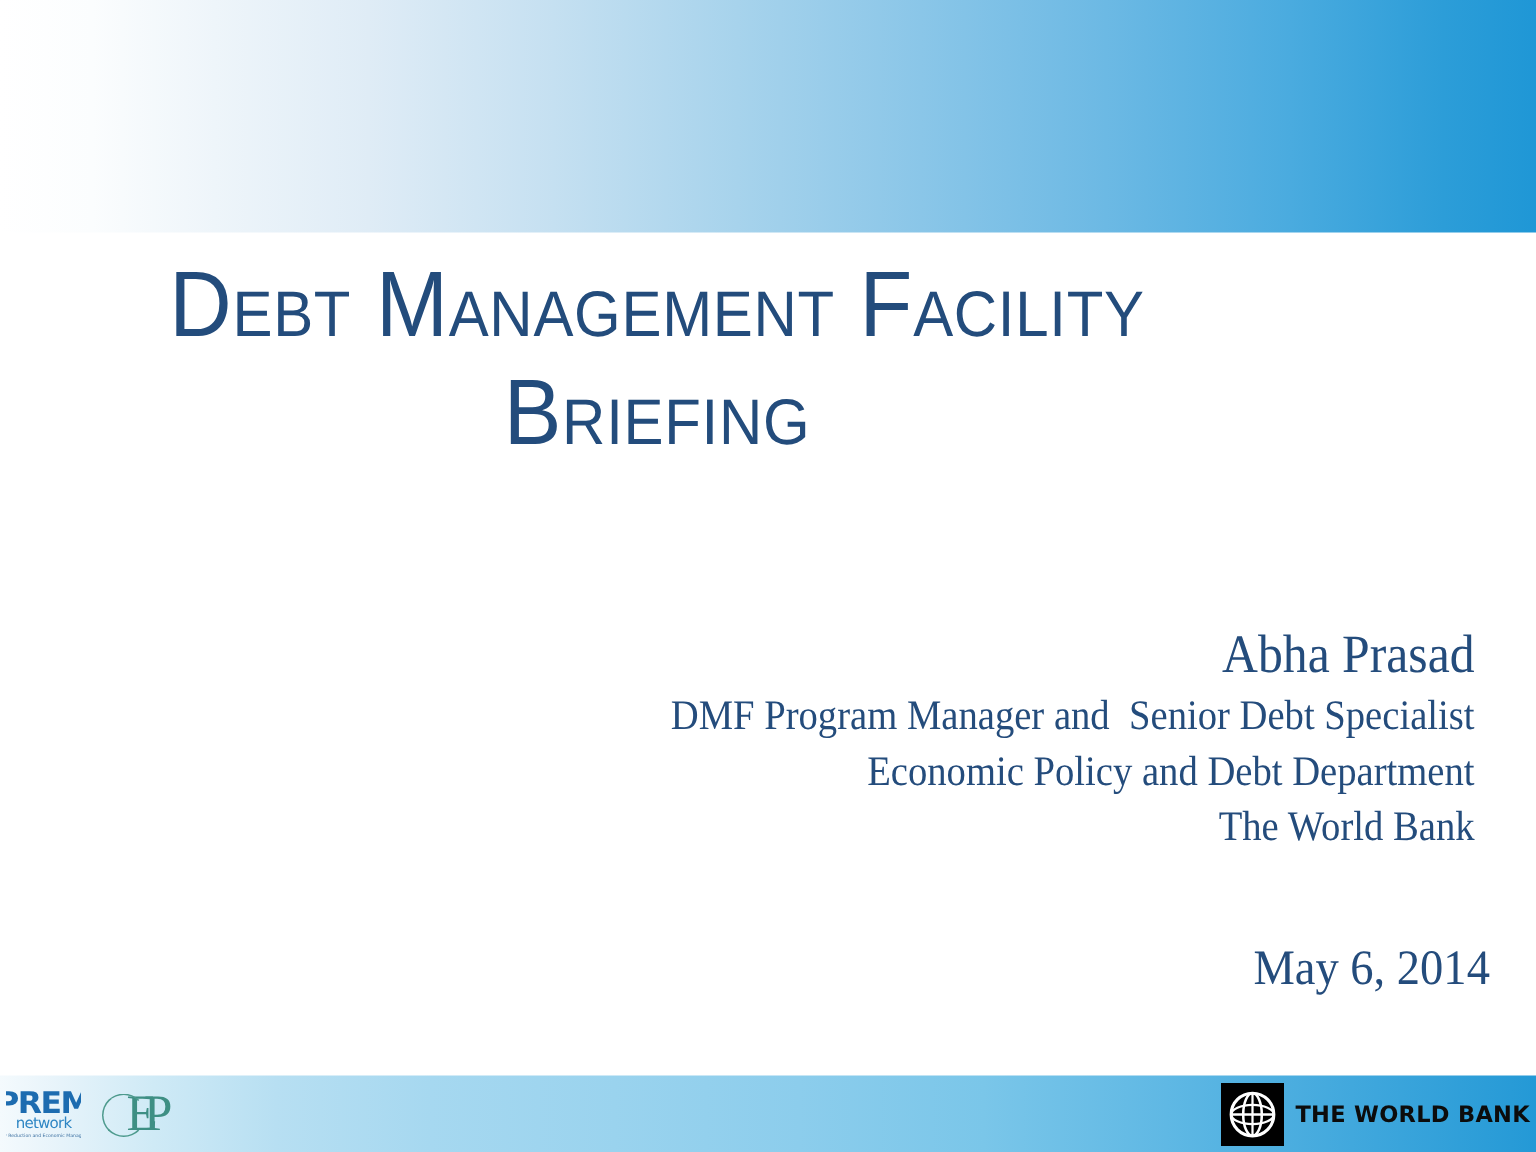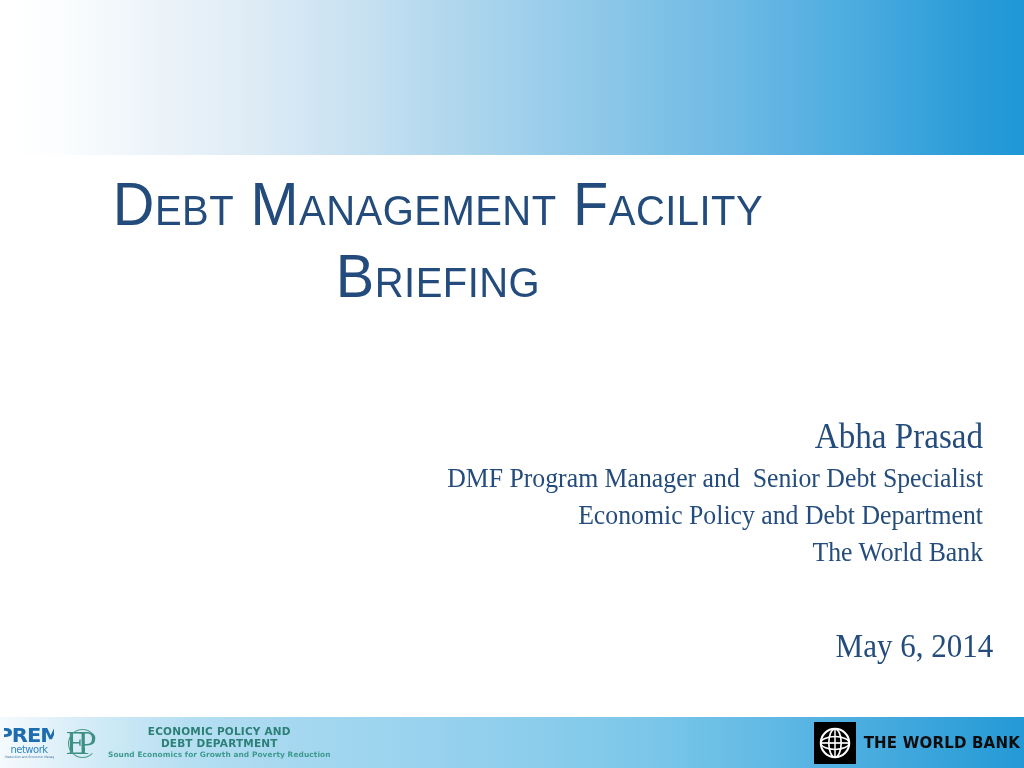--- a/index.html
+++ b/index.html
@@ -165,21 +165,21 @@
     position: relative;
     flex: 0 0 auto;
   }
   .ep-mark .ep-glyph {
     font-family: "Liberation Serif", serif;
     font-size: 34px;
     line-height: 40px;
     color: #3e8f84;
     letter-spacing: -9px;
     display: block;
-    text-align: left;
+    text-align: right;
   }
   .ep-mark .ep-ring {
     position: absolute;
     left: 2px;
     top: 6px;
     width: 27px;
     height: 27px;
     border: 1.6px solid #4d9a8d;
     border-radius: 50%;
     border-right-color: transparent;
@@ -257,25 +257,20 @@
   <div class="prem-logo">
     <div class="prem-mark">PREM</div>
     <div class="prem-sub">network</div>
     <div class="prem-tag">Poverty Reduction and Economic Management</div>
   </div>
 
   <div class="ep-logo">
     <div class="ep-mark">
       <span class="ep-ring"></span>
       <span class="ep-glyph">EP</span>
-    </div>
-    <div class="ep-text">
-      <div class="ep-line1">ECONOMIC POLICY AND</div>
-      <div class="ep-line2">DEBT DEPARTMENT</div>
-      <div class="ep-tagline">Sound Economics for Growth and Poverty Reduction</div>
     </div>
   </div>
 
   <div class="wb-logo">
     <div class="wb-globe-box">
       <svg width="34" height="34" viewBox="0 0 34 34" aria-hidden="true">
         <circle cx="17" cy="17" r="14.2" fill="none" stroke="#ffffff" stroke-width="2.1"></circle>
         <ellipse cx="17" cy="17" rx="6.2" ry="14.2" fill="none" stroke="#ffffff" stroke-width="1.7"></ellipse>
         <line x1="2.8" y1="17" x2="31.2" y2="17" stroke="#ffffff" stroke-width="1.7"></line>
         <ellipse cx="17" cy="17" rx="14.2" ry="6.4" fill="none" stroke="#ffffff" stroke-width="1.5"></ellipse>

